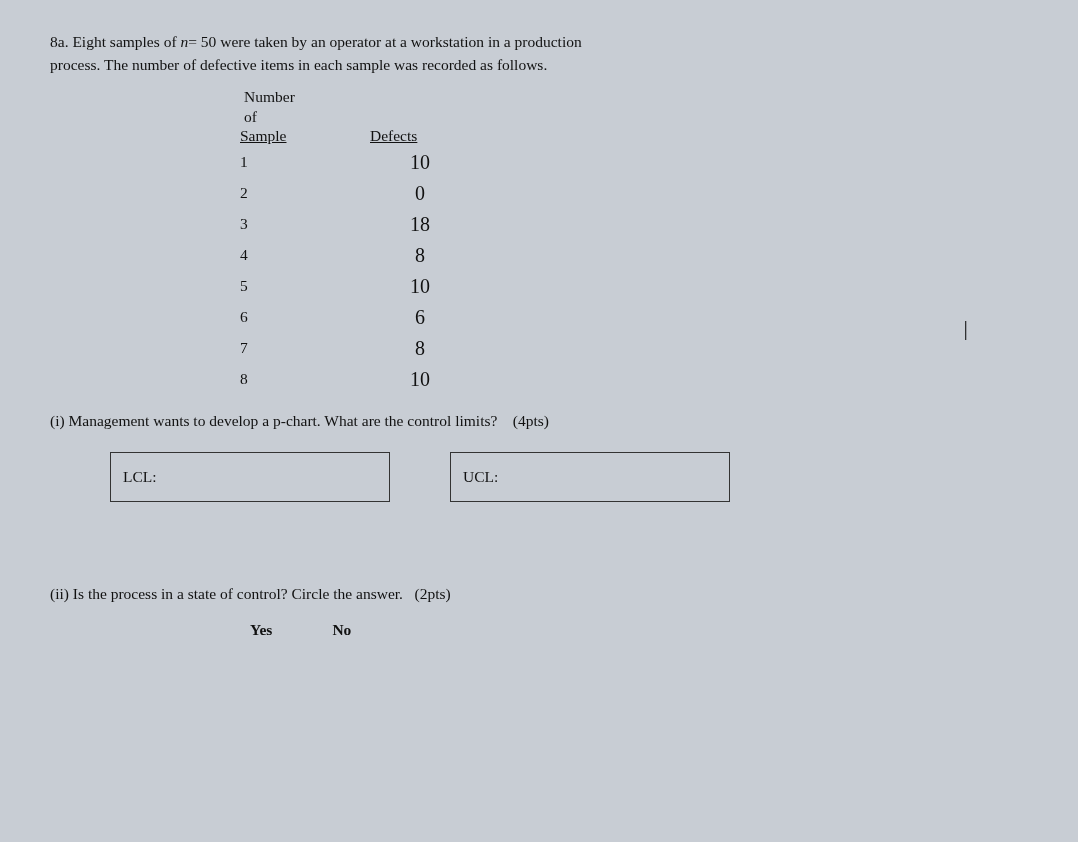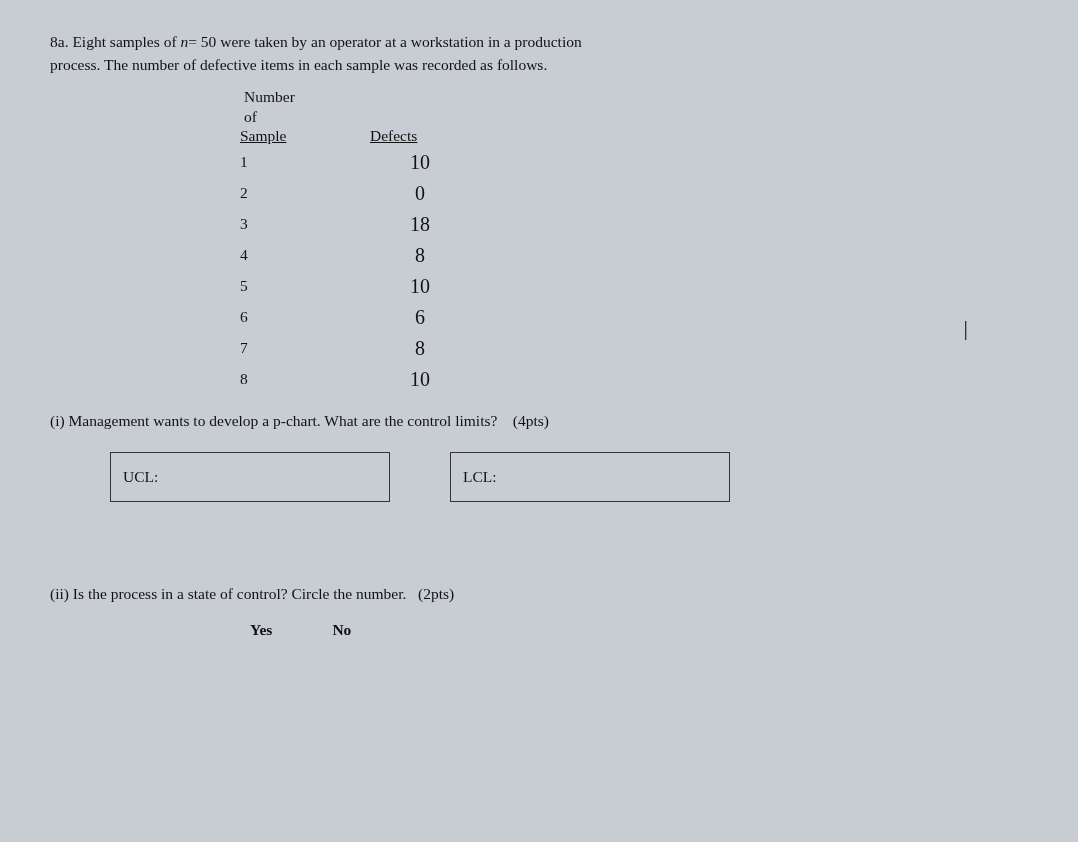--- a/index.html
+++ b/index.html
@@ -199,30 +199,30 @@
 
   <div class="part-i">
     <span>(i)</span>
     <span>Management wants to develop a p-chart.  What are the control limits?</span>
     &nbsp;&nbsp;
     <span>(4pts)</span>
   </div>
 
   <div class="control-limits-row">
     <div class="limit-box">
+      <span>LCL:</span>
+    </div>
+    <div class="limit-box">
       <span>UCL:</span>
-    </div>
-    <div class="limit-box">
-      <span>LCL:</span>
     </div>
   </div>
 
   <div class="part-ii">
     <span>(ii)</span>
-    <span>Is the process in a state of control?  Circle the number.</span>
+    <span>Is the process in a state of control?  Circle the answer.</span>
     &nbsp;
     <span>(2pts)</span>
   </div>
 
   <div class="yes-no-row">
     <span>Yes</span>
     <span>No</span>
   </div>
 
   <div class="cursor-icon">|</div>

